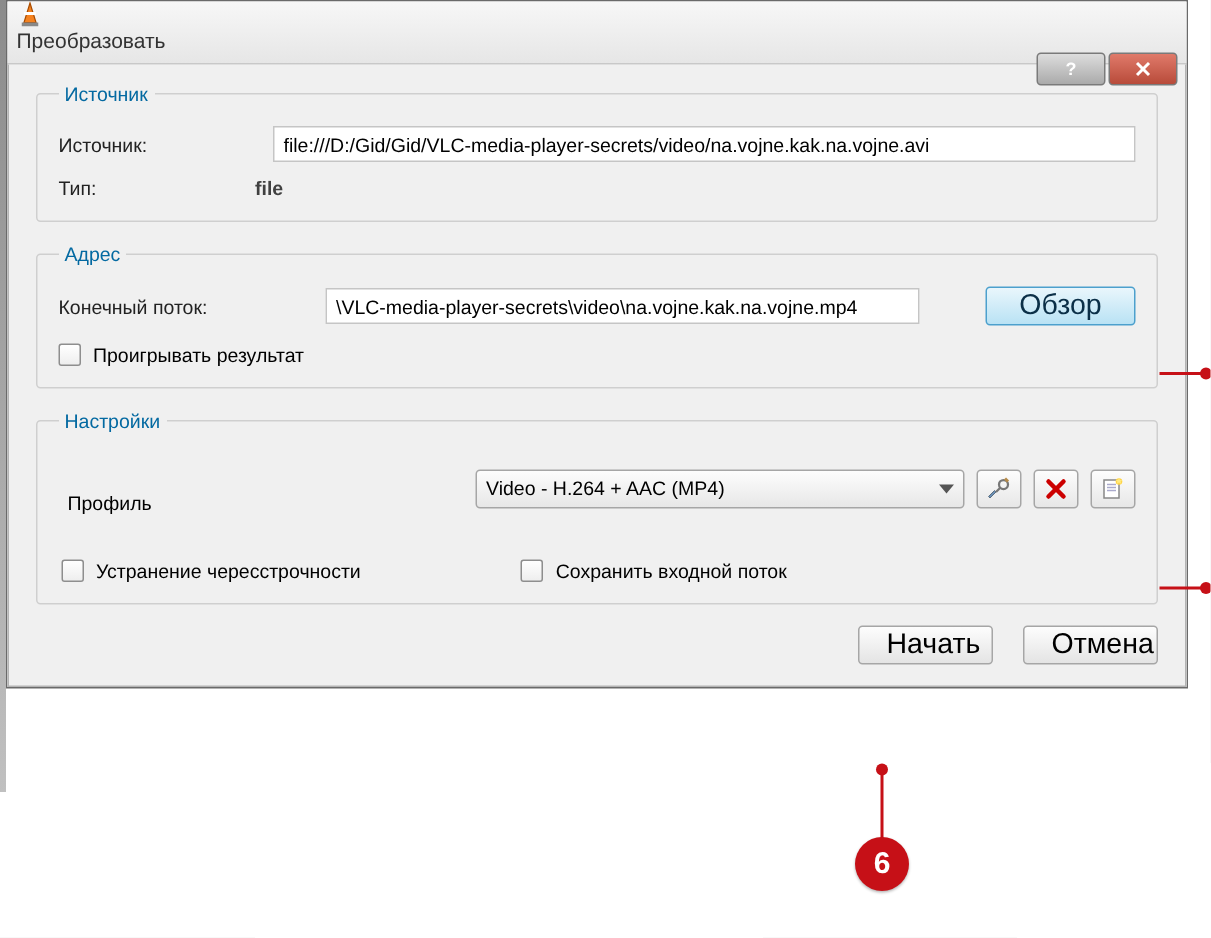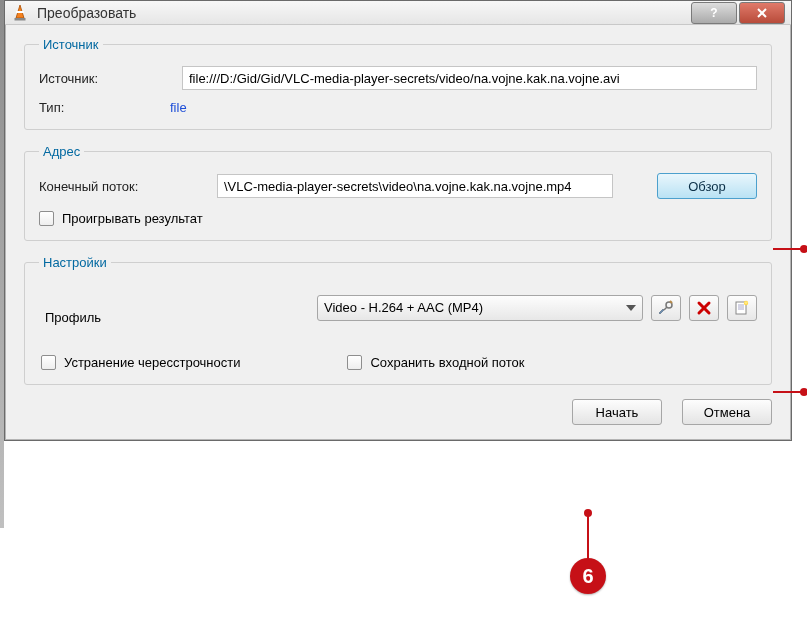--- a/index.html
+++ b/index.html
@@ -7,27 +7,27 @@
       margin: 0;
       padding: 0;
       font-family: Tahoma, Arial, sans-serif;
       font-size: 13px;
       background: #fff;
       width: 807px;
       height: 625px;
       position: relative;
     }
     .titlebar {
-      height: 24px;
+      height: 42px;
       background: linear-gradient(to bottom, #f7f7f7, #e6e6e6);
       border-bottom: 1px solid #c8c8c8;
       display: flex;
-      align-items: center;
       padding: 0 6px;
       position: relative;
+      flex-direction: column;
     }
     .titlebar .vlc-icon {
       width: 18px; height: 18px; margin-right: 8px;
     }
     .titlebar .title {
       color: #333;
       font-size: 14px;
     }
     .titlebar .winbtns {
       margin-left: auto;
@@ -74,40 +74,41 @@
       margin-bottom: 10px;
       gap: 36px;
     }
     .row:last-child { margin-bottom: 0; }
     .label-col {
       width: 130px;
       color: #222;
     }
     .label-col.narrow { width: 95px; }
     .value-text {
-      color: #1d4ed8;
+      color: #404040;
+      font-weight: bold;
     }
     .text-input {
       flex: 1;
       height: 24px;
       padding: 2px 6px;
       border: 1px solid #c5c5c5;
       background: #fff;
       font-family: inherit;
       font-size: 13px;
       margin-left: 12px;
     }
     .btn {
       height: 26px;
       padding: 0 18px;
       border: 1px solid #a6a6a6;
       border-radius: 3px;
       background: linear-gradient(to bottom, #fdfdfd, #e4e4e4);
       font-family: inherit;
-      font-size: 13px;
+      font-size: 19px;
       cursor: pointer;
     }
     .btn.browse {
       border: 1px solid #4ca0cd;
       background: linear-gradient(to bottom, #e9f6fc, #b9e2f4);
       color: #0b2f47;
       margin-left: 8px;
       width: 100px;
     }
     .checkbox-wrap {

